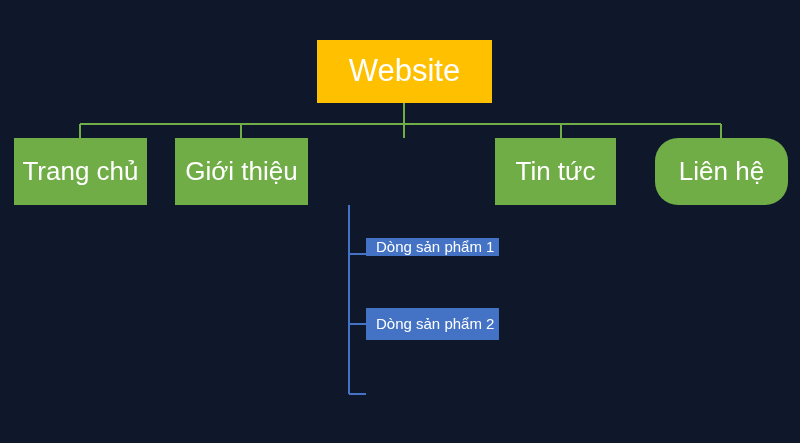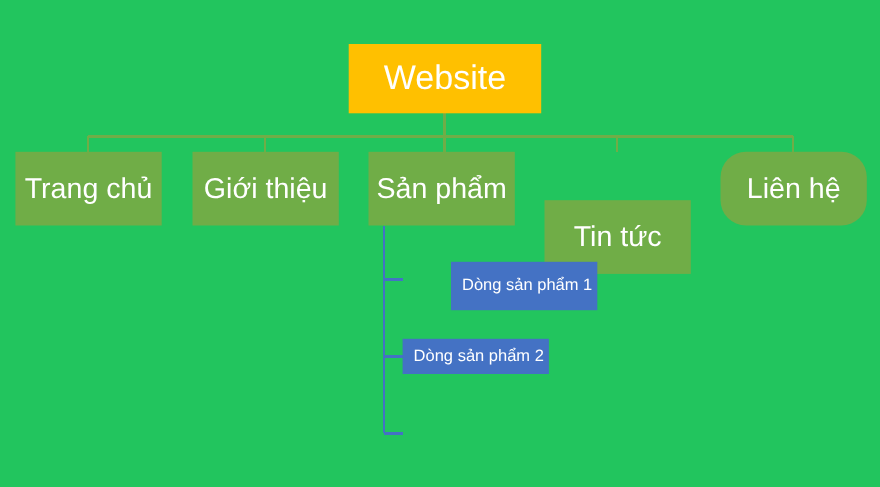--- a/index.html
+++ b/index.html
@@ -7,21 +7,21 @@
     padding: 0;
     background: #ffffff;
   }
   body {
     font-family: "Liberation Sans", sans-serif;
   }
   #canvas {
     position: relative;
     width: 800px;
     height: 443px;
-    background: #22c55e;
+    background: #0f172a;
     overflow: hidden;
   }
   #wires {
     position: absolute;
     left: 0;
     top: 0;
     width: 800px;
     height: 443px;
     pointer-events: none;
   }
@@ -77,30 +77,27 @@
   <div class="node node-root" style="left:317px; top:40px; width:175px; height:63px;">
     <span>Website</span>
   </div>
 
   <div class="node node-level1" style="left:14px; top:138px; width:133px; height:67px;">
     <span>Trang chủ</span>
   </div>
   <div class="node node-level1" style="left:175px; top:138px; width:133px; height:67px;">
     <span>Giới thiệu</span>
   </div>
-  <div class="node node-level1" style="left:335px; top:138px; width:133px; height:67px;">
-    <span>Sản phẩm</span>
-  </div>
-  <div class="node node-level1" style="left:495px; top:138px; width:133px; height:67px;margin-top:44px;">
+  <div class="node node-level1" style="left:495px; top:138px; width:121px; height:67px;">
     <span>Tin tức</span>
   </div>
   <div class="node node-level1" style="left:655px; top:138px; width:133px; height:67px;border-radius:23px;">
     <span>Liên hệ</span>
   </div>
 
-  <div class="node node-level2" style="left:366px; top:238px; width:133px; height:44px;margin-left:44px;">
+  <div class="node node-level2" style="left:366px; top:238px; width:133px; height:18px;">
     <span>Dòng sản phẩm 1</span>
   </div>
   <div class="node node-level2" style="left:366px; top:308px; width:133px; height:32px;">
     <span>Dòng sản phẩm 2</span>
   </div>
 
 </div>
 
 </body></html>

